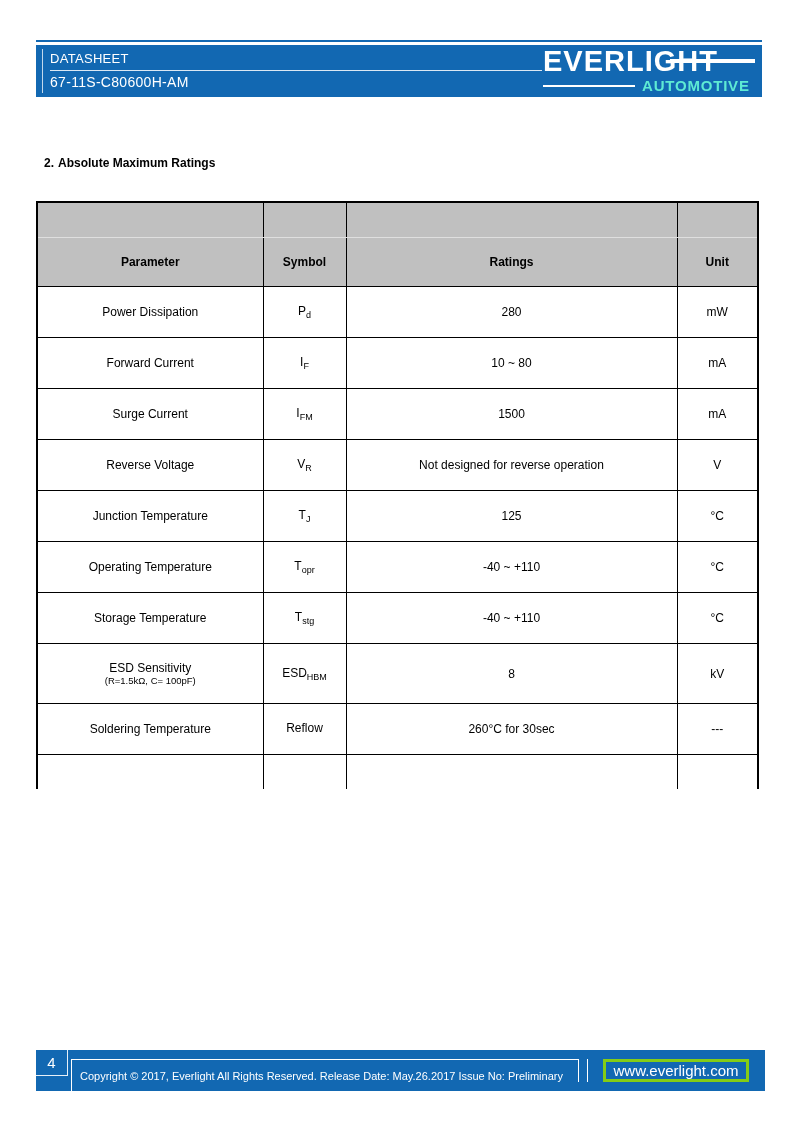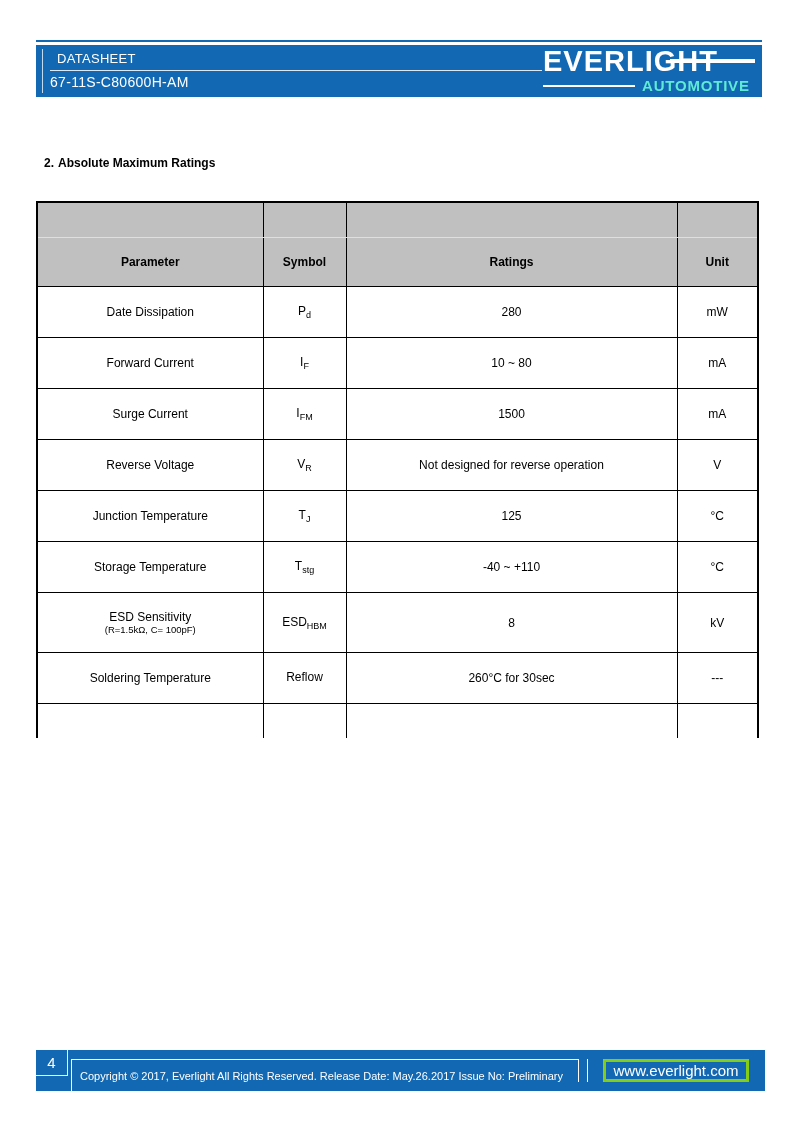--- a/index.html
+++ b/index.html
@@ -8,21 +8,21 @@
   }
   *{box-sizing:border-box;}
   html,body{margin:0;padding:0;background:#ffffff;}
   body{font-family:"Liberation Sans", sans-serif; color:#000;}
   .page{position:relative;width:794px;height:1123px;background:#fff;overflow:hidden;margin:0 auto;}
 
   
   .header-topline{position:absolute;left:36px;top:40px;width:726px;height:2px;background:var(--blue);}
   .header-bar{position:absolute;left:36px;top:45px;width:726px;height:52px;background:var(--blue);}
   .header-left{position:absolute;left:6px;top:4px;width:500px;height:44px;border-left:1px solid rgba(255,255,255,0.75);padding-left:7px;}
-  .doc-type{font-size:13px;color:#fff;line-height:20px;letter-spacing:0.3px;margin-left:7px;}
+  .doc-type{font-size:13px;color:#fff;line-height:20px;letter-spacing:0.3px;}
   .header-divider{width:492px;height:1px;background:rgba(255,255,255,0.85);margin:1px 0 1px 0;}
   .part-number{font-size:14px;color:#fff;line-height:20px;letter-spacing:0.3px;}
 
   .logo{position:absolute;right:7px;top:2px;width:212px;height:48px;}
   .logo-brand-wrap{position:relative;height:28px;}
   .logo-brand{font-size:29px;font-weight:bold;color:#fff;line-height:28px;letter-spacing:1px;white-space:nowrap;}
   .logo-strike{position:absolute;left:60%;top:12px;width:40%;height:4px;background:#fff;}
   .logo-bottom{display:flex;align-items:center;margin-top:2px;}
   .logo-line{flex:0 0 92px;height:2px;background:#fff;margin-right:7px;}
   .logo-division{font-size:15px;font-weight:bold;color:#5eead4;letter-spacing:0.8px;white-space:nowrap;}
@@ -98,21 +98,21 @@
       </tr>
       <tr class="header-row">
         <th>Parameter</th>
         <th>Symbol</th>
         <th>Ratings</th>
         <th>Unit</th>
       </tr>
 
     <tr class="data-row">
       <td>
-        <div class="param-main">Date Dissipation</div>
+        <div class="param-main">Power Dissipation</div>
 
       </td>
       <td><span>P</span><span class="sub">d</span></td>
       <td>280</td>
       <td>mW</td>
     </tr>
 
     <tr class="data-row">
       <td>
         <div class="param-main">Forward Current</div>
@@ -146,20 +146,29 @@
     <tr class="data-row">
       <td>
         <div class="param-main">Junction Temperature</div>
 
       </td>
       <td><span>T</span><span class="sub">J</span></td>
       <td>125</td>
       <td>°C</td>
     </tr>
 
+    <tr class="data-row">
+      <td>
+        <div class="param-main">Operating Temperature</div>
+
+      </td>
+      <td><span>T</span><span class="sub">opr</span></td>
+      <td>-40 ~ +110</td>
+      <td>°C</td>
+    </tr>
 
     <tr class="data-row">
       <td>
         <div class="param-main">Storage Temperature</div>
 
       </td>
       <td><span>T</span><span class="sub">stg</span></td>
       <td>-40 ~ +110</td>
       <td>°C</td>
     </tr>

